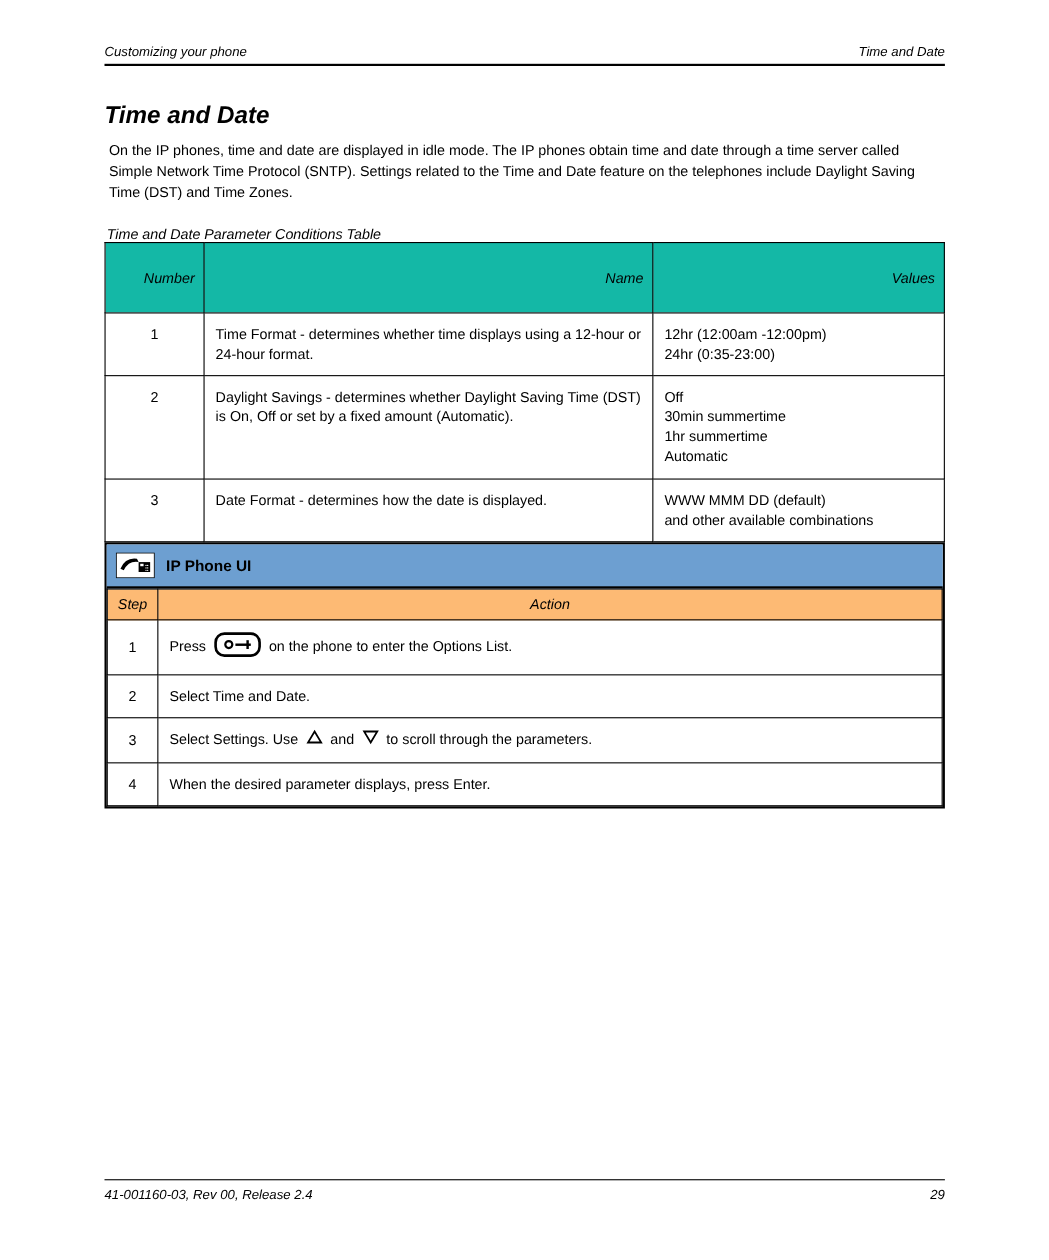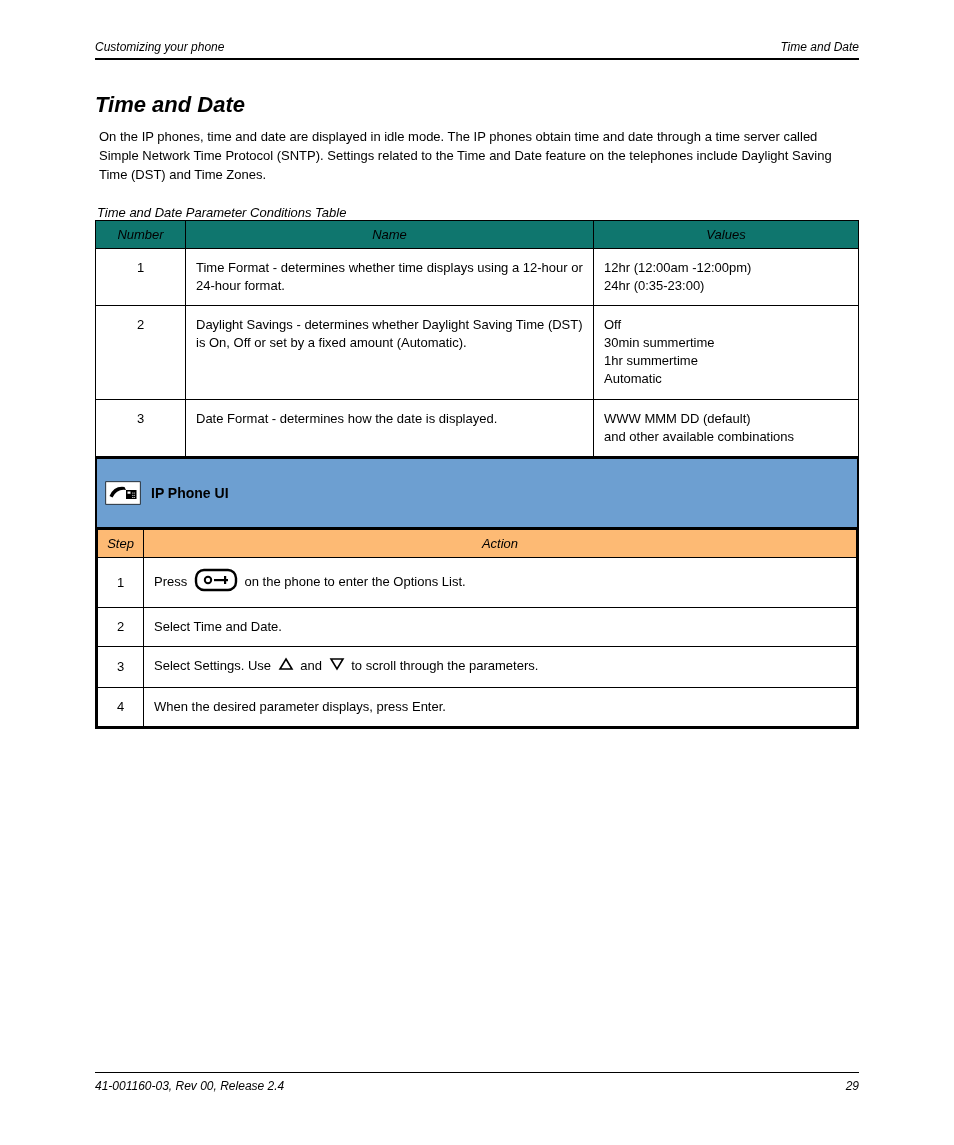--- a/index.html
+++ b/index.html
@@ -45,25 +45,25 @@
     margin-bottom: 0px;
     padding-left: 2px;
   }
   table.params {
     width: 100%;
     border-collapse: collapse;
     margin-top: 0;
     font-size: 13px;
   }
   table.params th {
-    background: #0f766e;
+    background: #14b8a6;
     font-style: italic;
     font-weight: normal;
-    text-align: center;
-    padding: 6px 8px;
+    text-align: right;
+    padding: 24px 8px;
     border: 1px solid #000;
   }
   table.params td {
     border: 1px solid #000;
     padding: 10px 10px;
     vertical-align: top;
     line-height: 1.4;
   }
   table.params td.num {
     text-align: center;
@@ -79,21 +79,21 @@
     margin-top: 30px;
     margin-bottom: 8px;
   }
   .ip-box {
     border: 2px solid #000;
     width: 100%;
   }
   .ip-title-bar {
     background: #6d9fd1;
     border-bottom: 2px solid #000;
-    padding: 22px 8px;
+    padding: 7px 8px;
     display: flex;
     align-items: center;
     gap: 10px;
   }
   .phone-icon {
     width: 36px;
     height: 24px;
     flex: 0 0 auto;
   }
   .ip-title-text {

